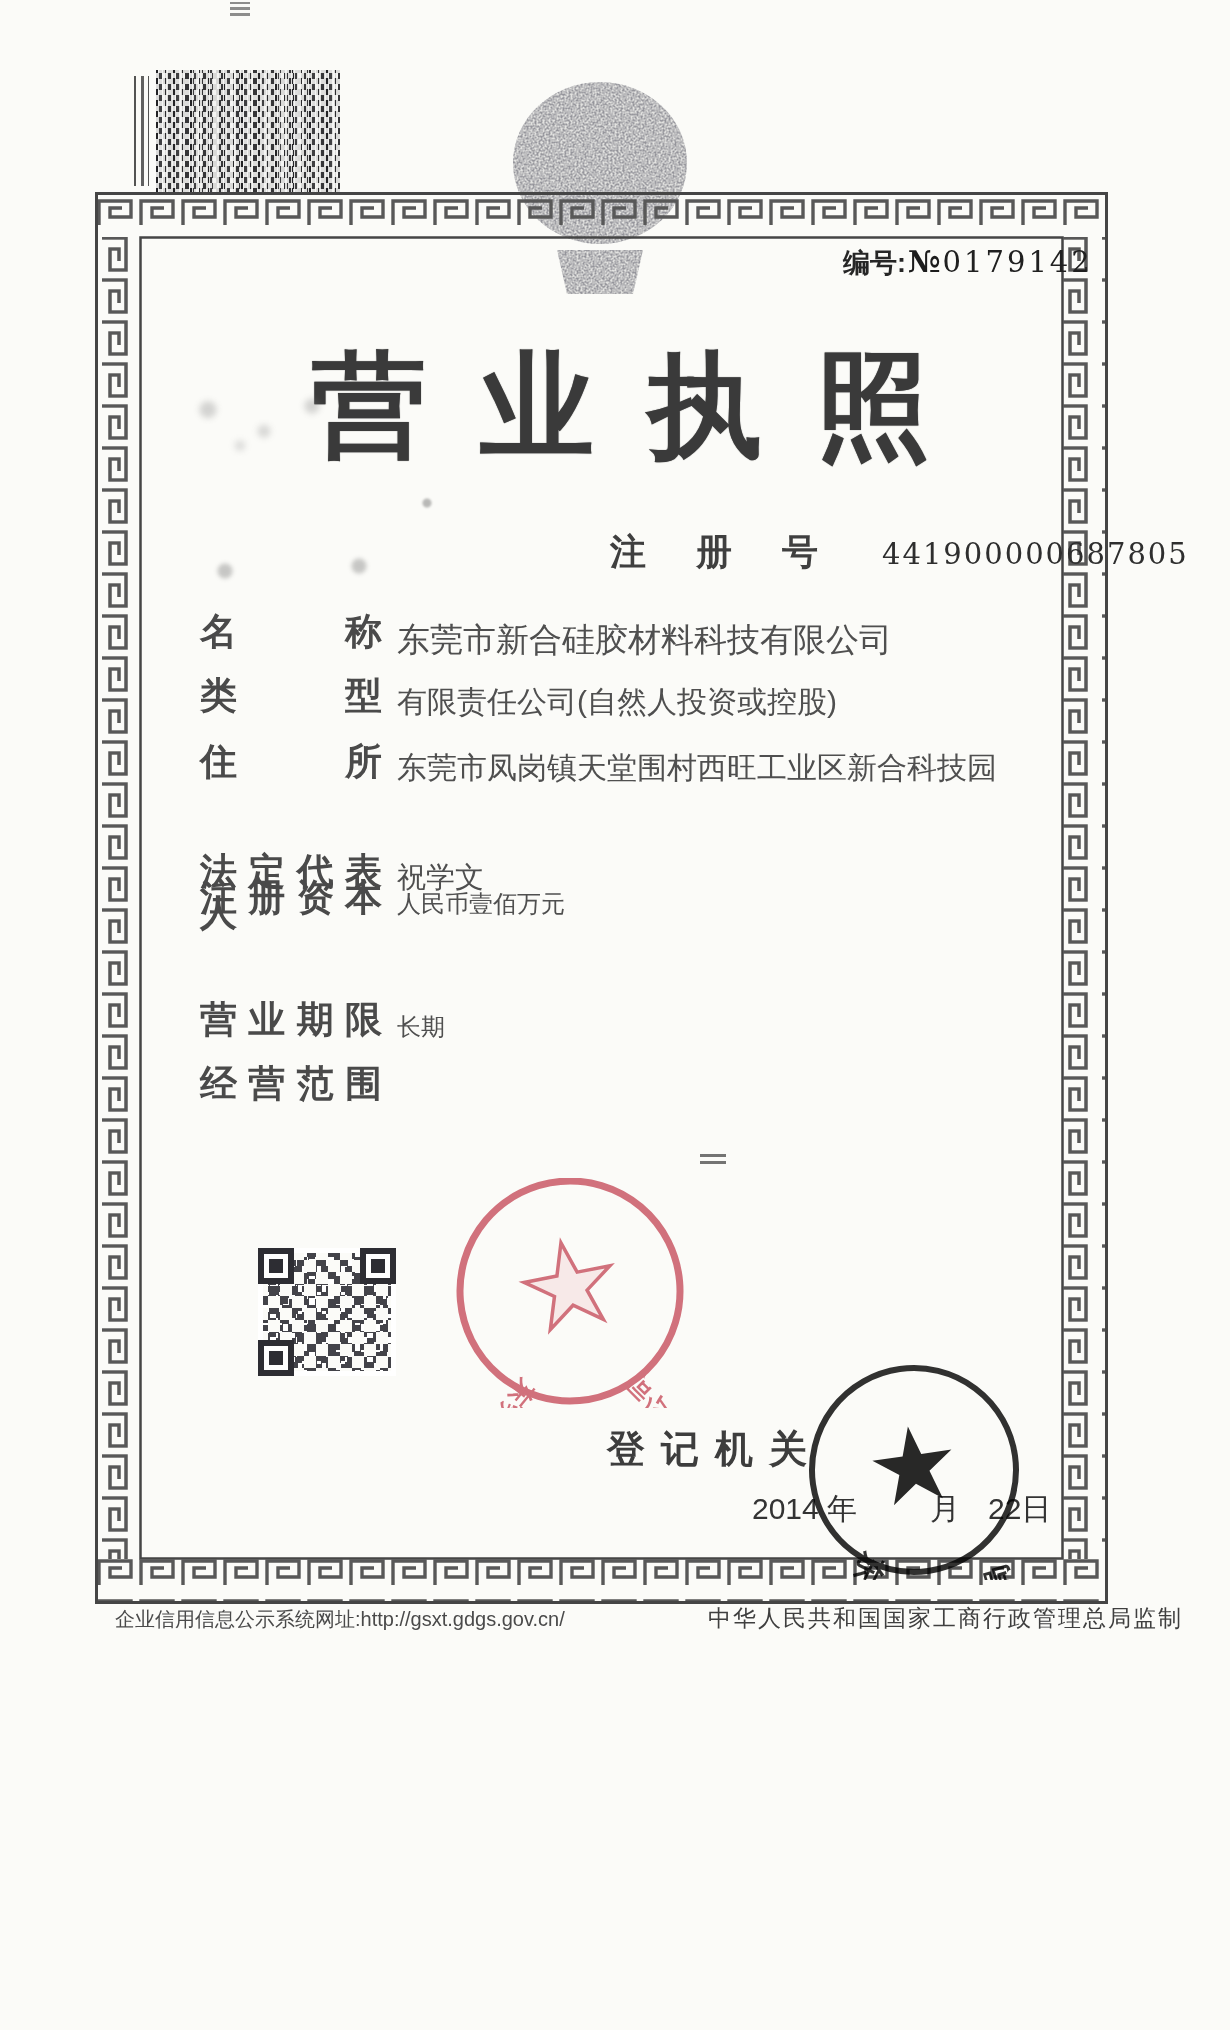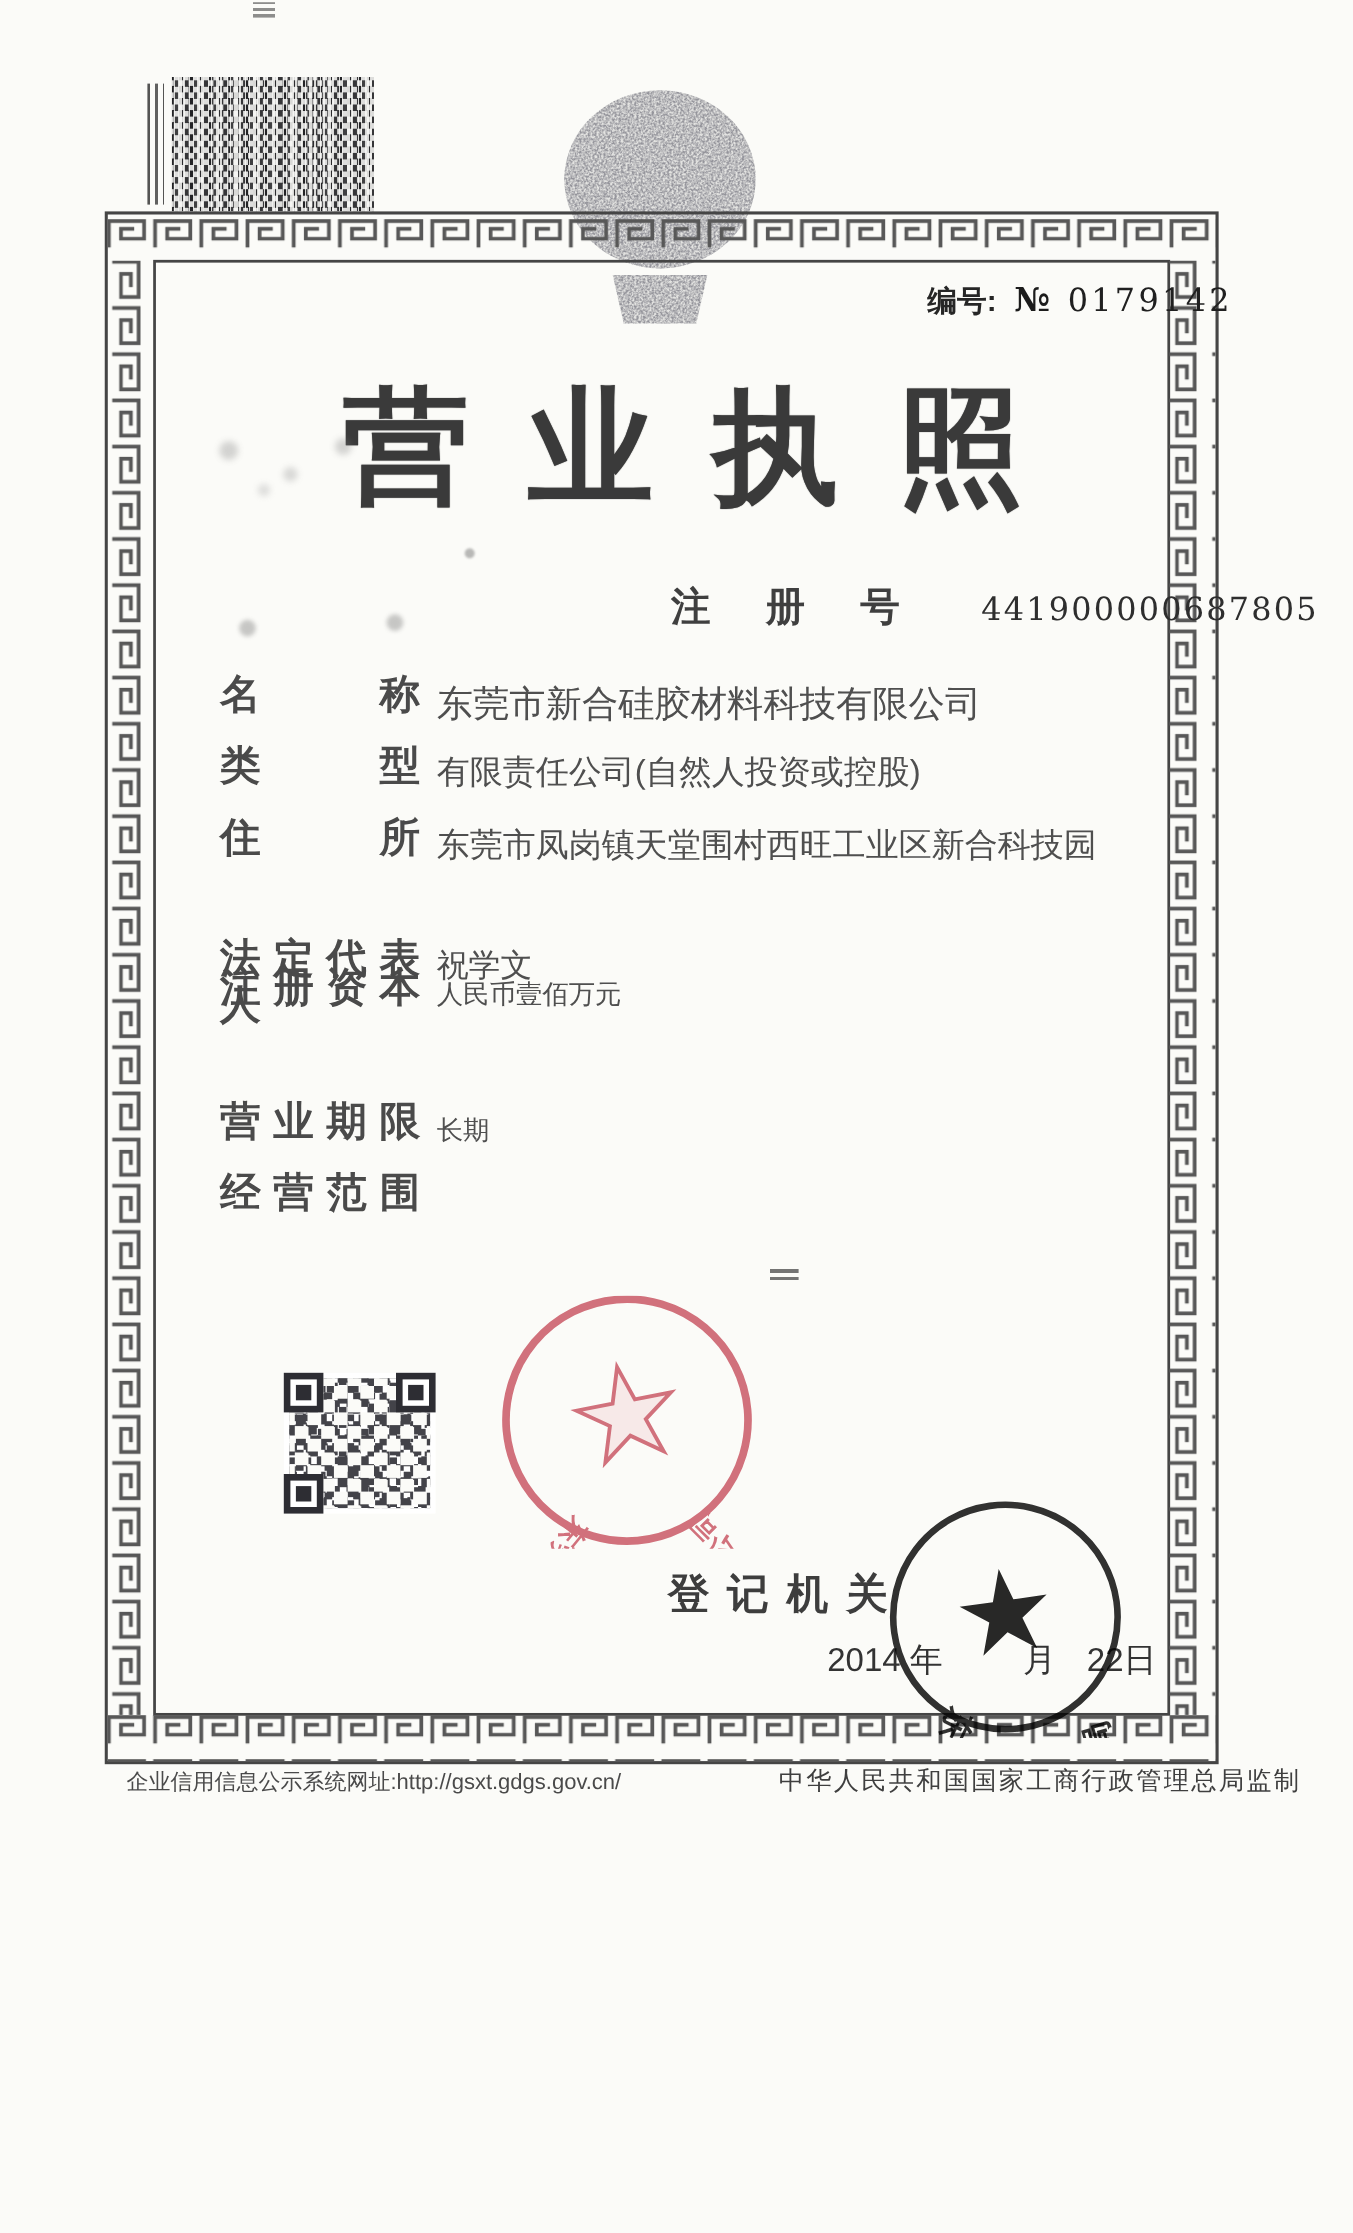--- a/index.html
+++ b/index.html
@@ -17,29 +17,29 @@
   .barcode-dense{position:absolute; left:22px; top:0; width:184px; height:122px;
     background:
       repeating-conic-gradient(rgba(250,250,248,.85) 0 25%, rgba(255,255,255,0) 0 50%) 2px 3px/9px 11px,
       repeating-linear-gradient(90deg, rgba(25,25,28,.95) 0 2px, rgba(255,255,255,0) 2px 3px, rgba(25,25,28,.8) 3px 6px, rgba(255,255,255,0) 6px 9px, rgba(25,25,28,.9) 9px 10px, rgba(255,255,255,0) 10px 12px, rgba(25,25,28,.85) 12px 16px, rgba(255,255,255,0) 16px 17px);
     background-color:#55555533;}
   
   .emblem{position:absolute; left:497px; top:80px; width:208px; height:226px;}
   
   .frame{position:absolute; left:95px; top:192px; width:1013px; height:1412px;}
   
-  .serial{position:absolute; left:843px; top:256px; display:flex; align-items:baseline; gap:16px; white-space:nowrap;}
+  .serial{position:absolute; left:843px; top:244px; display:flex; align-items:baseline; gap:2px; white-space:nowrap;}
   .serial-label{font-size:27px; font-weight:700; color:#262626;}
   .serial-numero{font-family:"DejaVu Serif","Liberation Serif",serif; font-size:30px; font-weight:700; color:#1c1c1c;}
   .serial-number{font-family:"DejaVu Serif","Liberation Serif",serif; font-size:29px; letter-spacing:3px; color:#202020;}
   
   .title{position:absolute; left:312px; top:330px; font-size:114px; font-weight:900;
     letter-spacing:54px; color:#3a3a3a; white-space:nowrap; text-shadow:0 0 1px #5a5a5a;}
   
-  .regline{position:absolute; left:610px; top:528px; display:flex; align-items:baseline;gap:10px;}
+  .regline{position:absolute; left:610px; top:528px; display:flex; align-items:baseline;}
   .reg-label{font-size:36px; font-weight:600; letter-spacing:20px; color:#3f3f3f; white-space:nowrap;}
   .reg-number{font-family:"DejaVu Serif","Liberation Serif",serif; font-size:29px; letter-spacing:2px; color:#2e2e2e; margin-left:44px;}
   
   .row{position:absolute; left:200px; display:flex; align-items:flex-start;}
   .flabel{display:inline-block; width:182px; font-size:37px; font-weight:600; color:#4a4a4a;
     text-align:justify; text-align-last:justify; line-height:1.1; flex:0 0 182px;}
   .fvalue{margin-left:15px; padding-top:6px; color:#4f4f4f; white-space:nowrap;}
   .v-name{font-size:33px;}
   .v-type{font-size:30px;}
   .v-addr{font-size:30px;}

